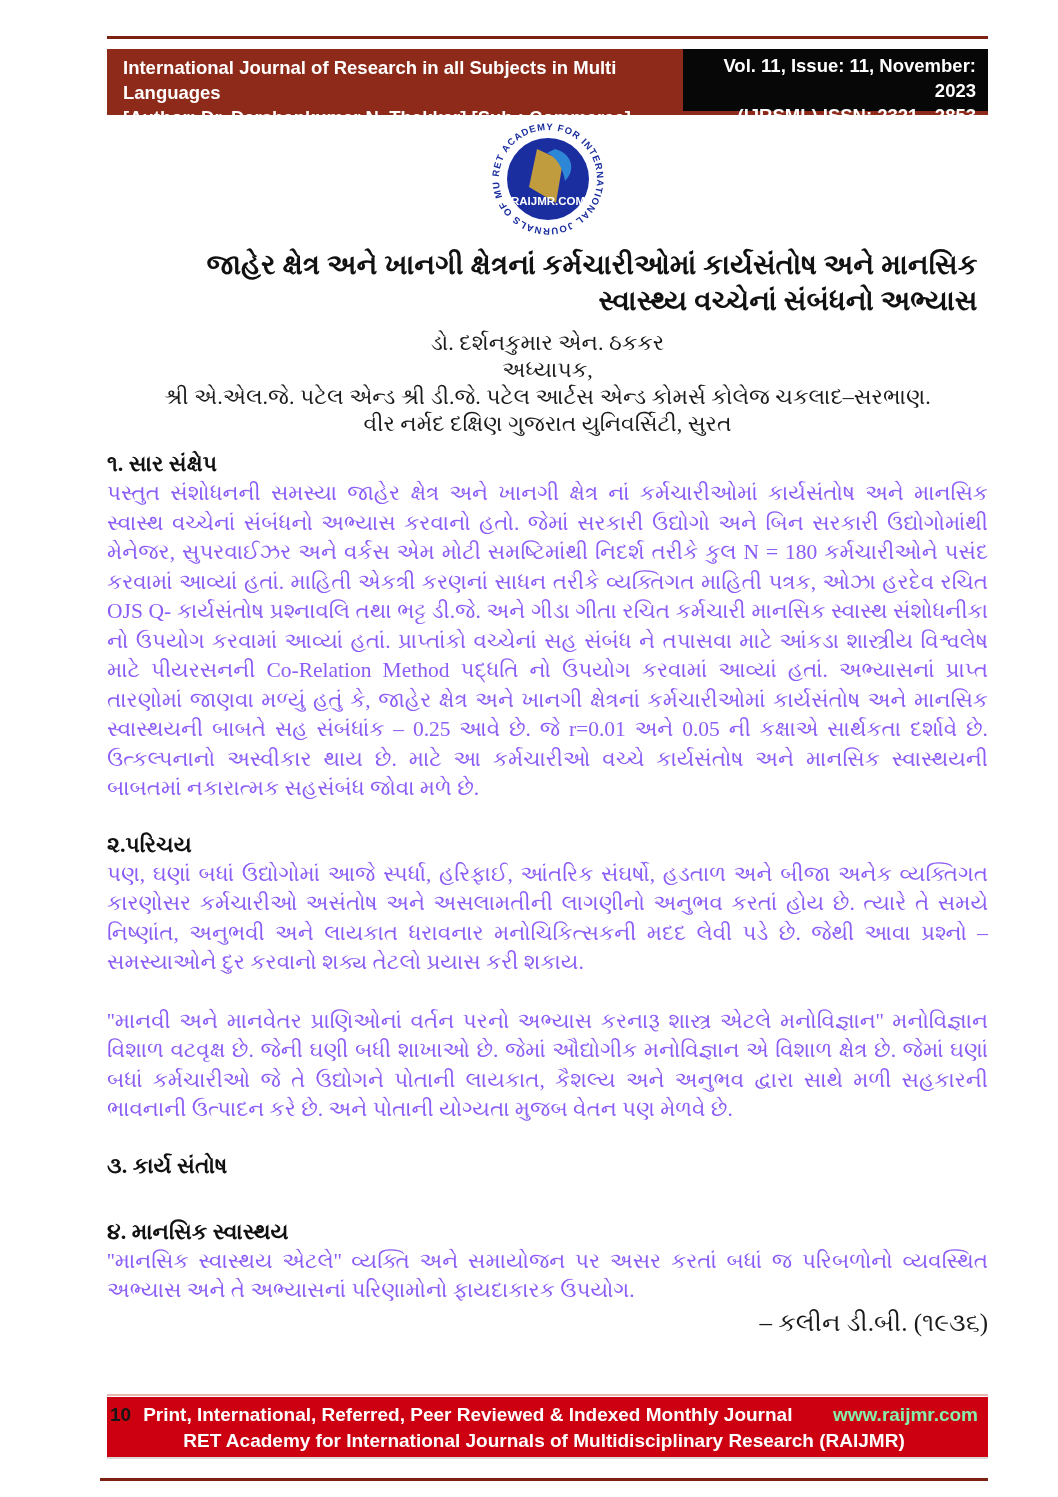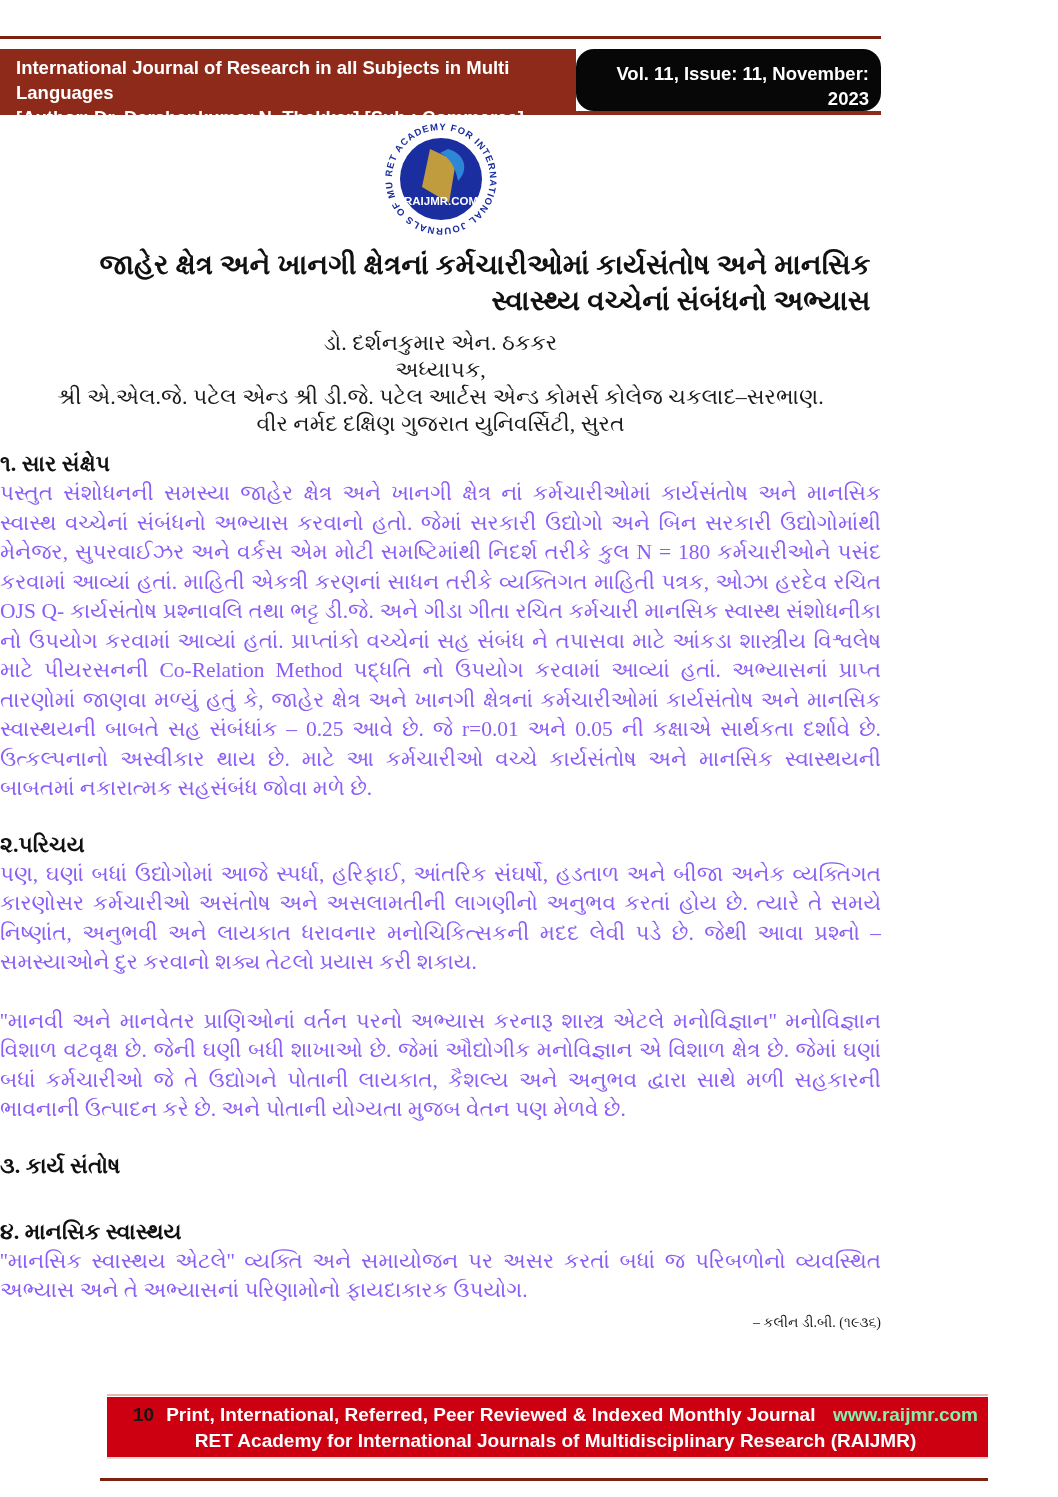--- a/index.html
+++ b/index.html
@@ -9,21 +9,21 @@
     font-family: "Liberation Serif", serif;
     color: #1a1a1a;
     position: relative;
   }
   .page {
     position: relative;
     width: 1058px; height: 1497px;
     background: #ffffff;
     overflow: hidden;
   }
-  .content { width: 881px; }
+  .content { margin-left: 107px; width: 881px; }
 
   
   .rule-top { margin-top: 36px; height: 3px; background: #7d2112; }
   .rule-under-header { height: 4px; background: #8E2A1A; }
 
   
   .header-bars {
     margin-top: 10px;
     display: flex;
     height: 62px;
@@ -33,23 +33,22 @@
     font-size: 18.5px;
   }
   .header-left {
     width: 576px; background: #8E2A1A;
     padding: 6px 14px 0 16px;
     line-height: 25px;
   }
   .header-right {
     width: 305px; background: #070707;
     text-align: right;
-    padding: 12px 12px 0 0;
+    padding: 4px 12px 0 0;
     line-height: 25px;
-    border-radius: 18px;
   }
 
   
   .logo-wrap { margin-top: 8px; text-align: center; height: 114px; }
   .logo-wrap svg { display: inline-block; }
 
   
   .article-title {
     margin: 10px auto 0 auto;
     width: 860px;
@@ -69,30 +68,30 @@
     color: #111111;
   }
   .section-heading.first { margin-top: 12px; }
   .para {
     font-size: 21.5px;
     line-height: 29.5px;
     text-align: justify;
     color: #8b5cf6;
   }
   .para + .para { margin-top: 29px; }
-  .citation { margin-top: 2px; text-align: right; font-size: 14px; line-height: 29.5px; }
+  .citation { margin-top: 2px; text-align: right; font-size: 25px; line-height: 29.5px; }
 
   
   .footer-pale-rule { position: absolute; left: 107px; width: 881px; top: 1394px; height: 2px; background: #e5b7b1; }
   .footer-bar {
     position: absolute; left: 107px; width: 881px; top: 1397px; height: 60px;
     background: #CC0011;
     font-family: "Liberation Sans", sans-serif;
     font-weight: bold; font-size: 19px; color: #ffffff;
-    padding: 5px 10px 0 26px;
+    padding: 5px 10px 0 3px;
   }
   .footer-row1 { display: flex; align-items: baseline; line-height: 26px; }
   .footer-page-num { color: #161616; margin-right: 12px; }
   .footer-line1 { flex: 1; }
   .footer-site { color: #86efac; text-decoration: none; }
   .footer-row2 { text-align: center; line-height: 26px; }
   .footer-bottom-shadow { position: absolute; left: 107px; width: 881px; top: 1457px; height: 2px; background: #d9d9d9; }
   .rule-bottom { position: absolute; left: 100px; width: 888px; top: 1478px; height: 3px; background: #7d2112; }
 </style>
 </head>

